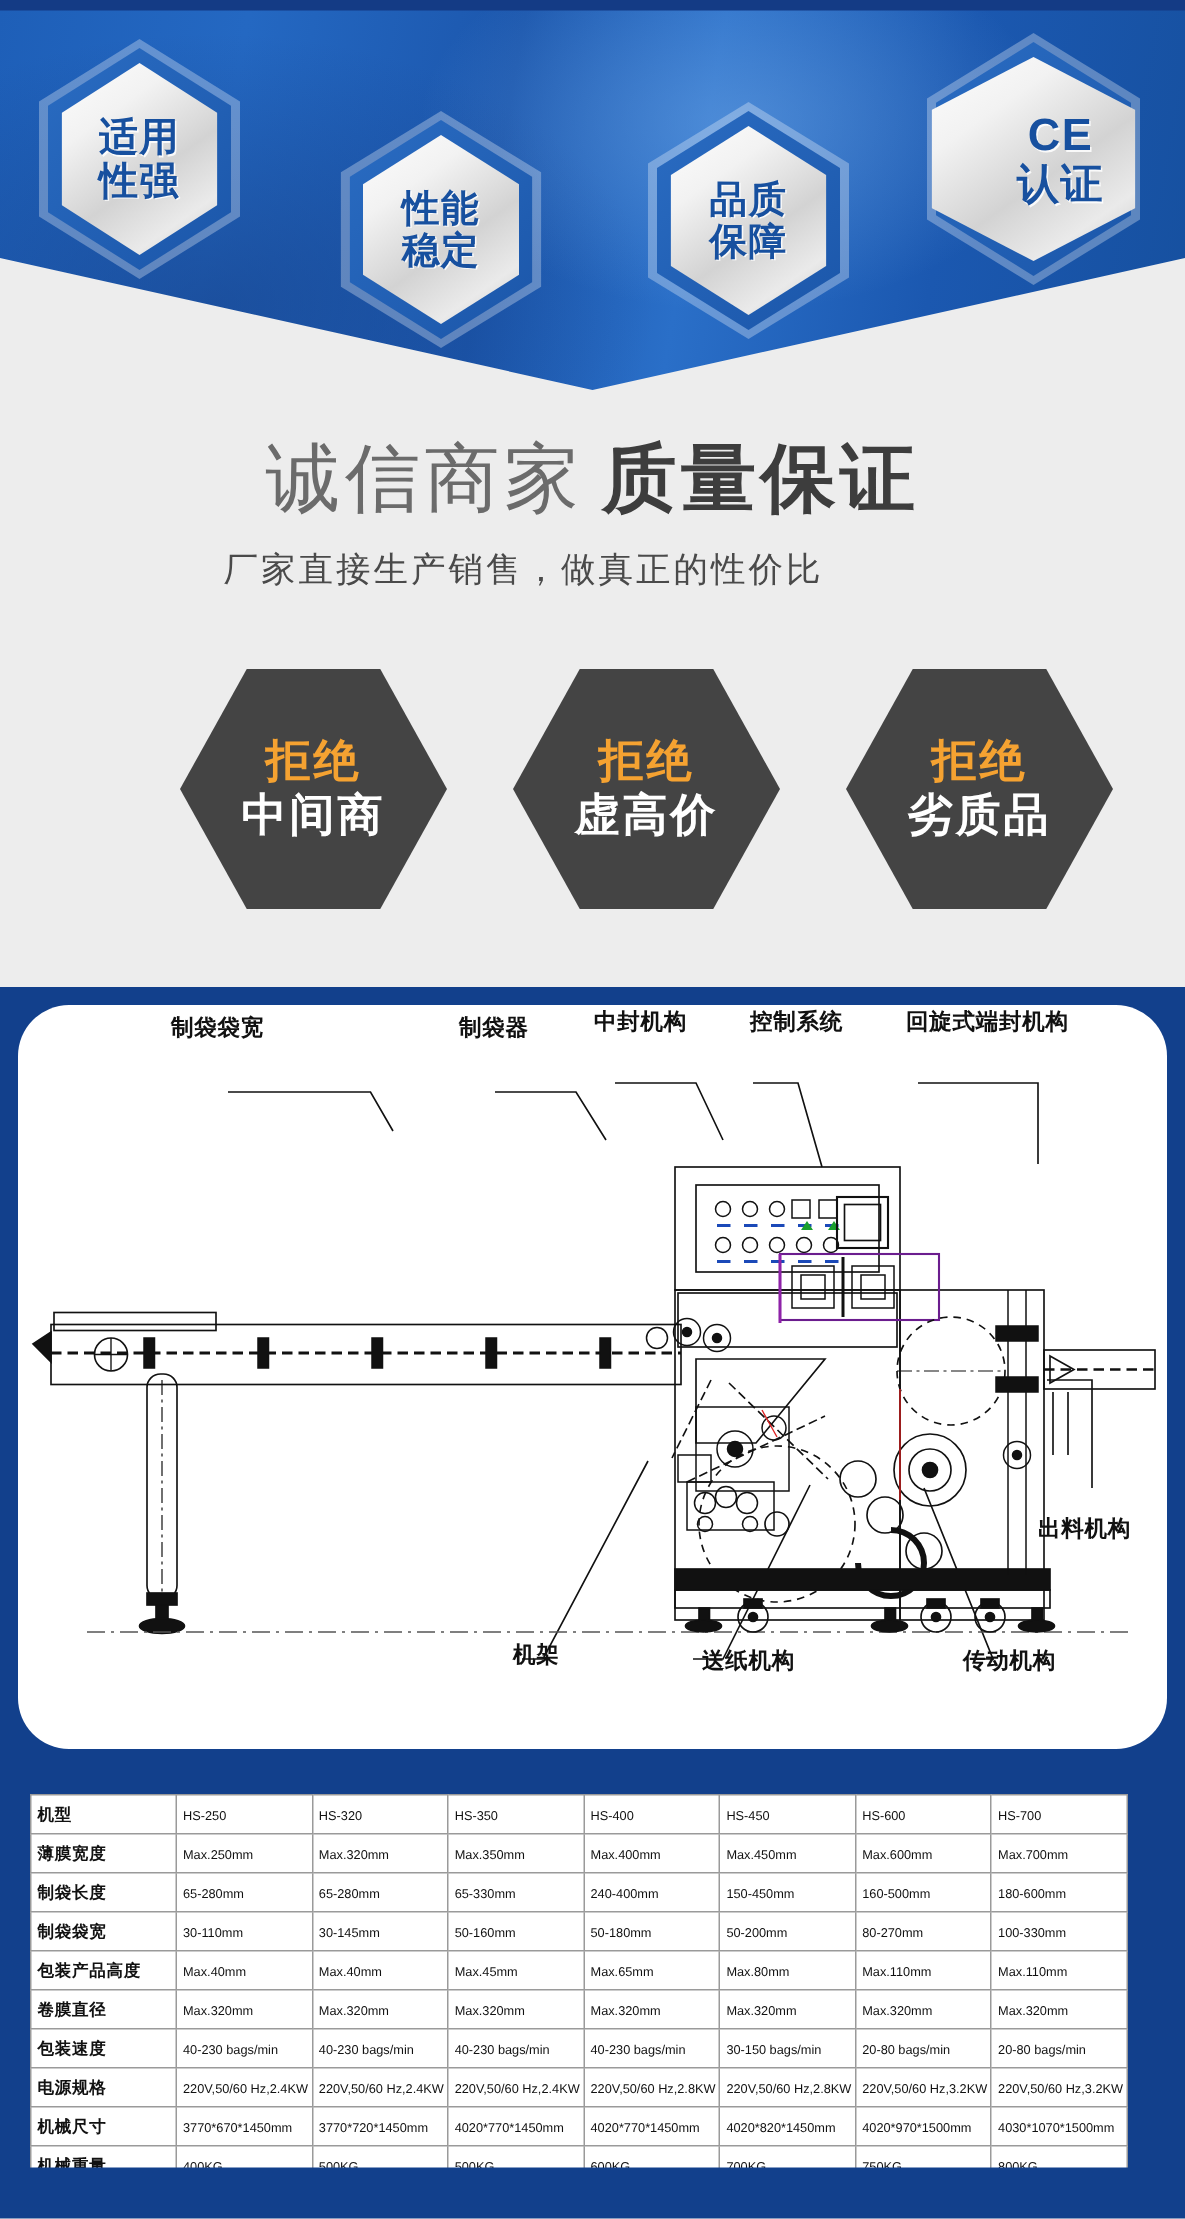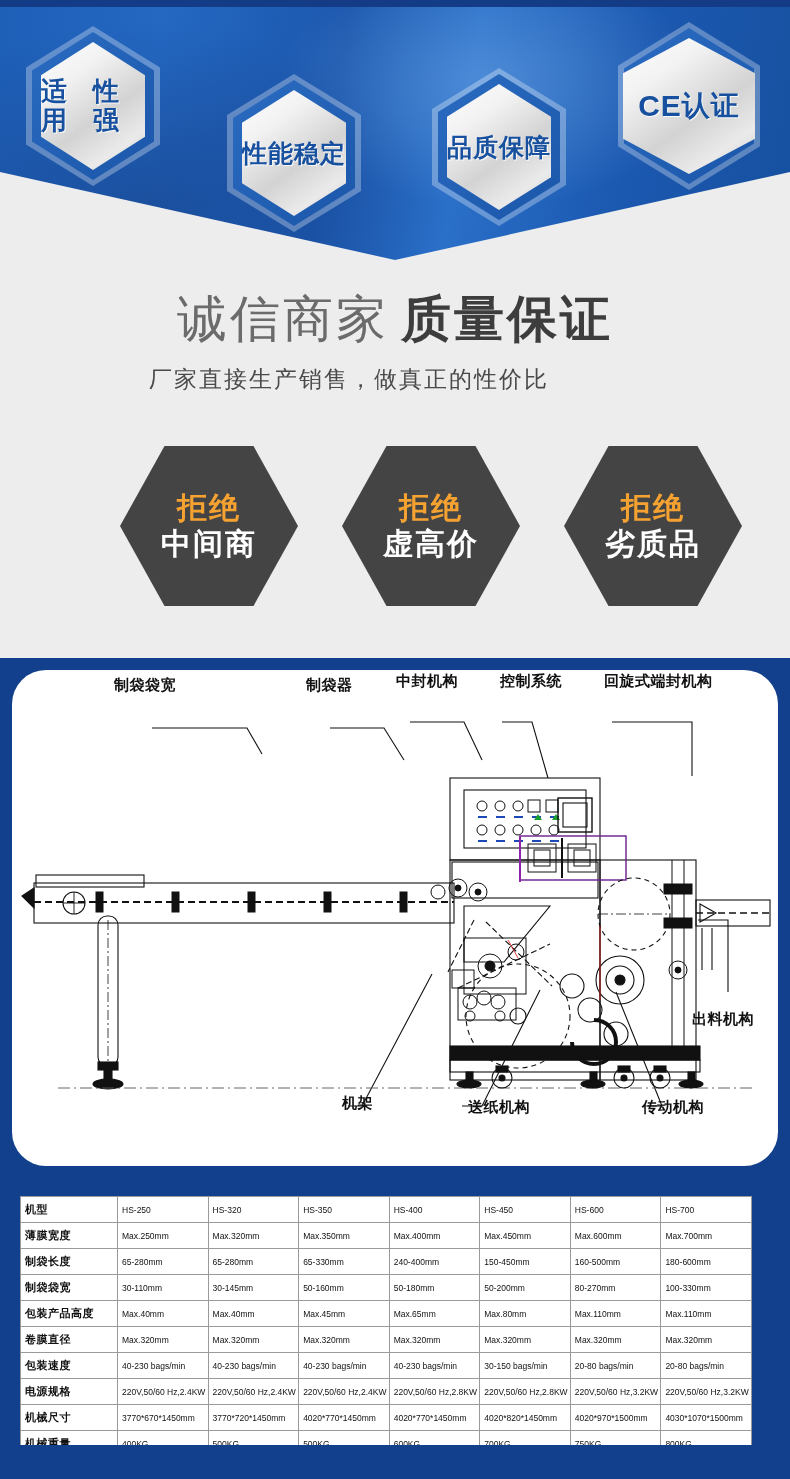--- a/index.html
+++ b/index.html
@@ -44,21 +44,21 @@
   }
   .hexmid{
     position:absolute;left:50%;top:50%;transform:translate(-50%,-50%);
     clip-path:polygon(50% 0,100% 26%,100% 74%,50% 100%,0 74%,0 26%);
     background:linear-gradient(135deg,#2a6cc2,#1b56a9);
   }
   .hexface{
     position:absolute;left:50%;top:50%;transform:translate(-50%,-50%);
     clip-path:polygon(50% 0,100% 26%,100% 74%,50% 100%,0 74%,0 26%);
     background:linear-gradient(145deg,#fdfdfd 0%, #f2f2f2 28%, #d3d3d3 58%, #eaeaea 80%, #c9c9c9 100%);
-    display:flex;flex-direction:row;align-items:center;justify-content:center;
+    display:flex;flex-direction:column;align-items:center;justify-content:center;
   }
   .hexface span{
     display:block;color:#17509f;font-weight:bold;line-height:1.12;
     text-shadow:1px 1px 0 rgba(255,255,255,.85);letter-spacing:1px;
   }
 
   
   .slogan{position:relative;width:790px;height:386px;background:#ededed;}
   .slogan-title{position:absolute;left:0;top:14px;width:790px;text-align:center;white-space:nowrap;}
   .slogan-title .t1{font-size:50px;color:#6b6b6b;font-weight:normal;letter-spacing:3px;}
@@ -137,21 +137,21 @@
         <div class="hexmid" style="width:122px;height:146px;"></div>
         <div class="hexface" style="width:104px;height:126px;">
           <span style="font-size:25px;">性能</span>
           <span style="font-size:25px;">稳定</span>
         </div>
       </div>
 
       <div class="hexwrap" style="left:618px;top:22px;width:142px;height:168px;">
         <div class="hexouter" style="width:142px;height:168px;"></div>
         <div class="hexmid" style="width:130px;height:156px;"></div>
-        <div class="hexface" style="width:132px;height:136px;">
+        <div class="hexface" style="width:100px;height:136px;padding-left:36px;">
           <span style="font-size:30px;">CE</span>
           <span style="font-size:28px;">认证</span>
         </div>
       </div>
 
     </div>
 
     <div class="hero-v"></div>
   </div>
 

